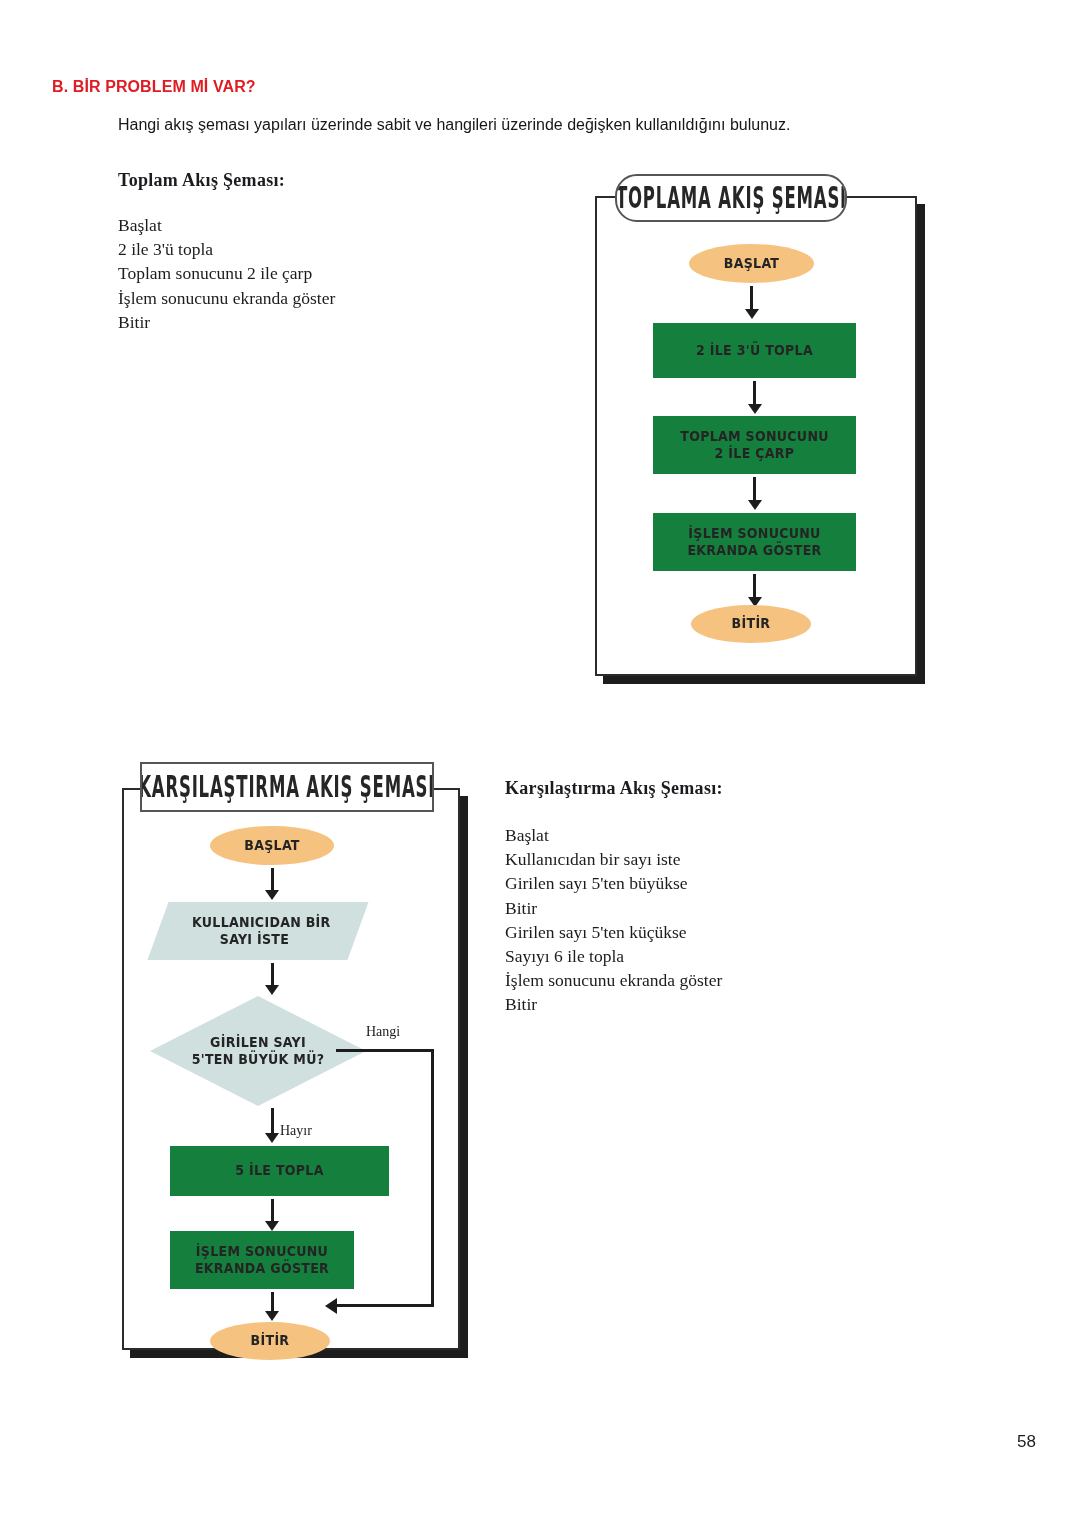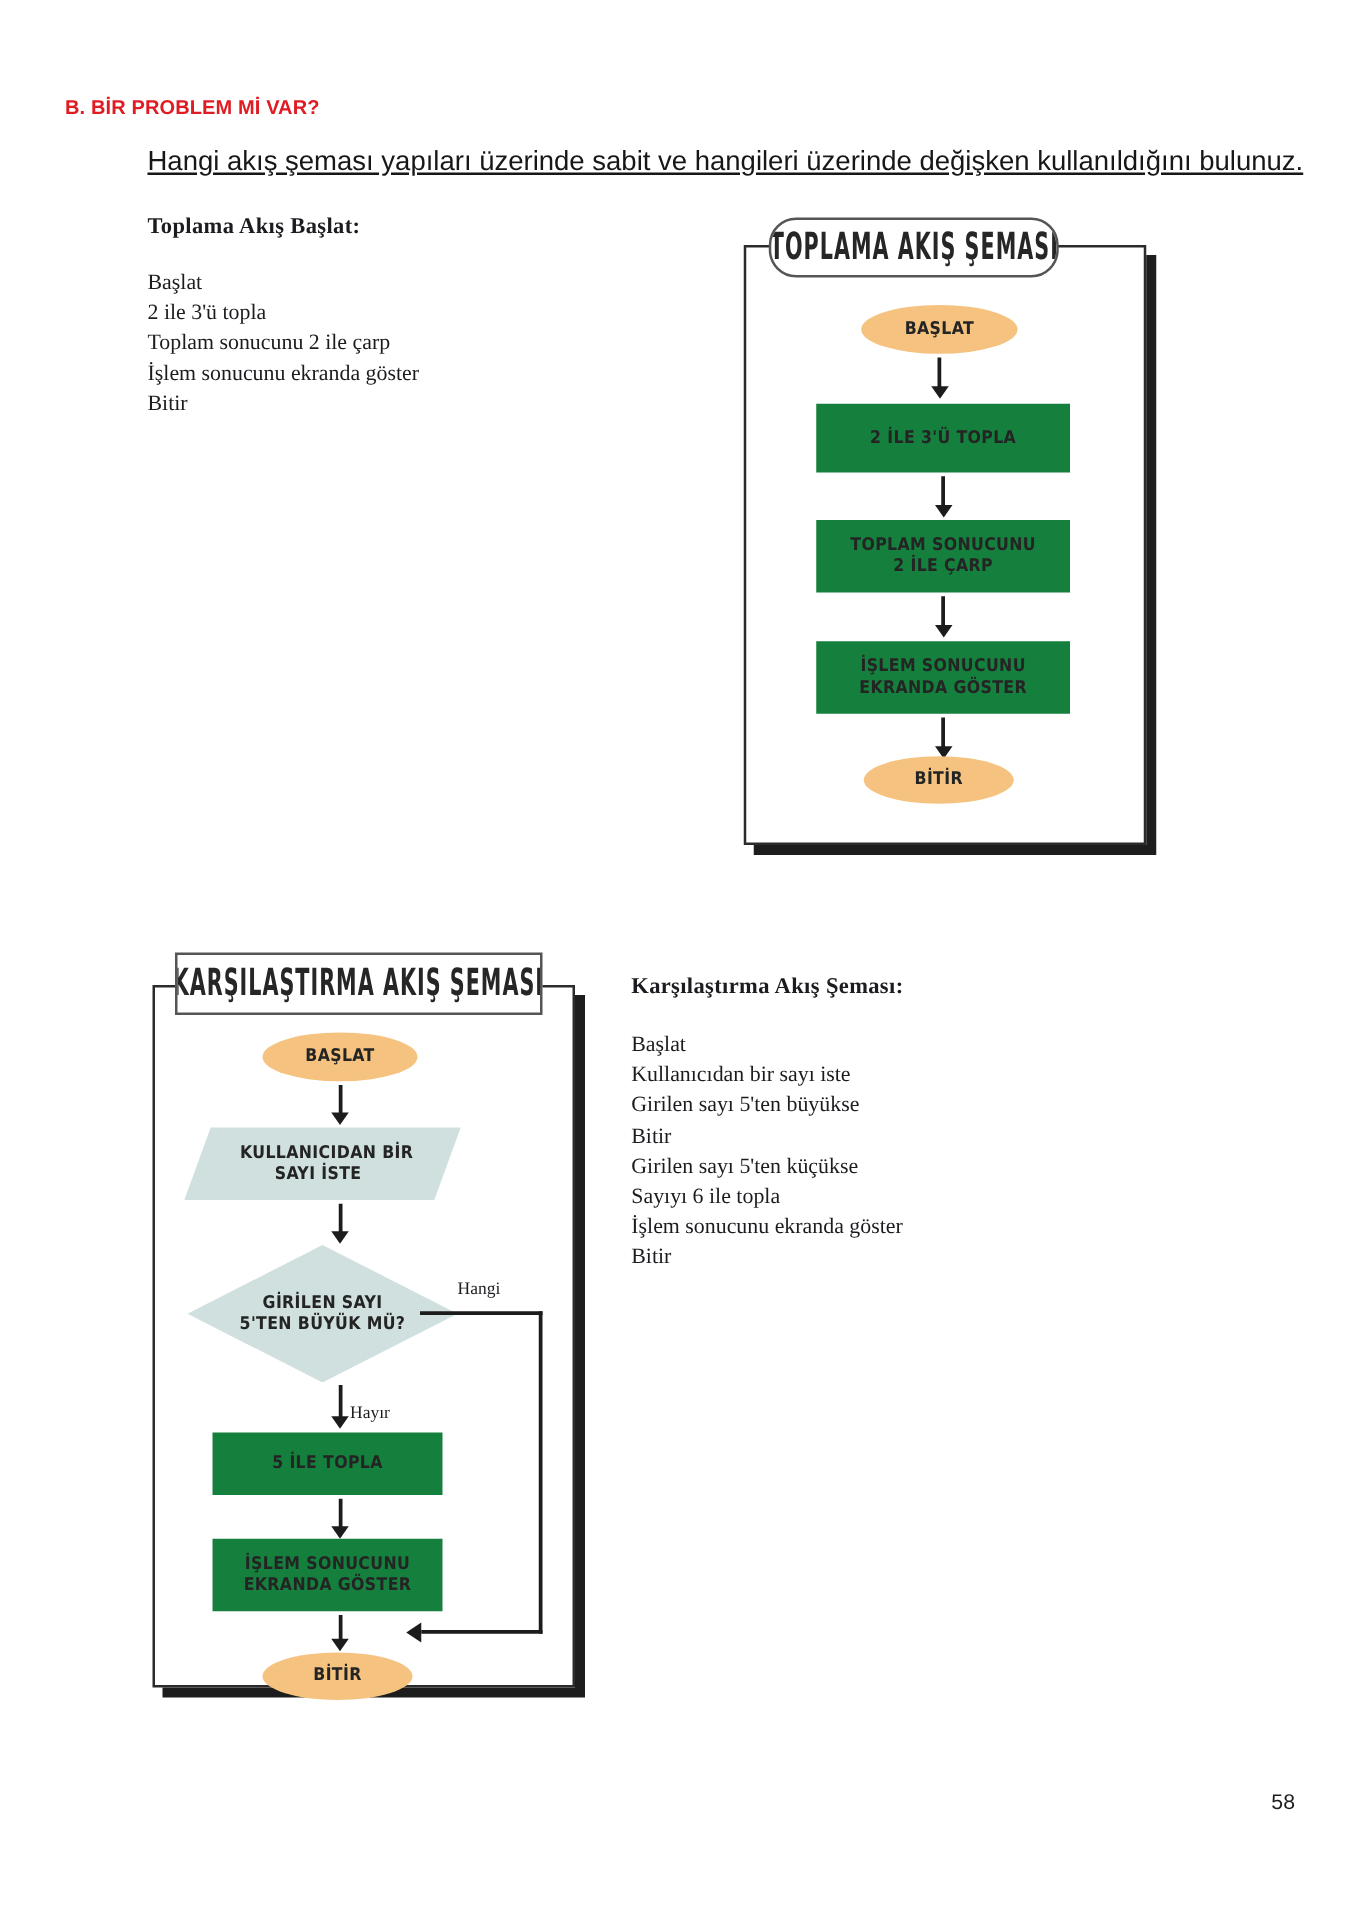--- a/index.html
+++ b/index.html
@@ -23,24 +23,23 @@
     top: 78px;
     font-size: 16px;
     font-weight: bold;
     color: #e01b22;
     letter-spacing: 0.1px;
   }
   .intro-text {
     position: absolute;
     left: 118px;
     top: 116px;
-    font-size: 22px;
+    font-size: 16px;
     color: #171717;
     white-space: nowrap;
-    text-decoration: underline;
   }
 
   
   .code-block {
     position: absolute;
     font-family: "Liberation Serif", serif;
     color: #1c1c20;
   }
   .code-title {
     font-size: 18px;
@@ -206,21 +205,21 @@
   }
 </style>
 </head>
 <body>
 
 <div class="section-heading">B. BİR PROBLEM Mİ VAR?</div>
 
 <div class="intro-text">Hangi akış şeması yapıları üzerinde sabit ve hangileri üzerinde değişken kullanıldığını bulunuz.</div>
 
 <div class="code-block" id="toplama-code">
-  <div class="code-title">Toplama Akış Başlat:</div>
+  <div class="code-title">Toplam Akış Şeması:</div>
   <div class="code-line">Başlat</div>
   <div class="code-line">2 ile 3'ü topla</div>
   <div class="code-line">Toplam sonucunu 2 ile çarp</div>
   <div class="code-line">İşlem sonucunu ekranda göster</div>
   <div class="code-line">Bitir</div>
 </div>
 
 <div class="flowchart" id="toplama-flowchart" style="left:595px; top:196px; width:322px; height:480px;">
 
   <div class="frame-shadow"></div>
@@ -330,21 +329,21 @@
     <div class="branch-line" style="left:215px; top:516px; width:97px; height:3px;"></div>
     <div class="branch-head-left" style="left:203px; top:510px;"></div>
     <div class="branch-label" style="left:244px; top:236px;">Hangi</div>
 
     <div class="arrow-v" style="left:88px; top:320px; width:124px; height:36px;">
       <div class="shaft" style="height:26px;"></div>
       <div class="head" style="top:25px;"></div>
     </div>
     <div class="branch-label" style="left:158px; top:335px;">Hayır</div>
 
-    <div class="node process" style="left:48px; top:358px; width:184px; height:50px;">
+    <div class="node process" style="left:48px; top:358px; width:219px; height:50px;">
       <span>5 İLE TOPLA</span>
     </div>
 
     <div class="arrow-v" style="left:88px; top:411px; width:124px; height:32px;">
       <div class="shaft" style="height:23px;"></div>
       <div class="head" style="top:22px;"></div>
     </div>
 
     <div class="node process" style="left:48px; top:443px; width:184px; height:58px; flex-direction:column;">
       <span>İŞLEM SONUCUNU</span>

